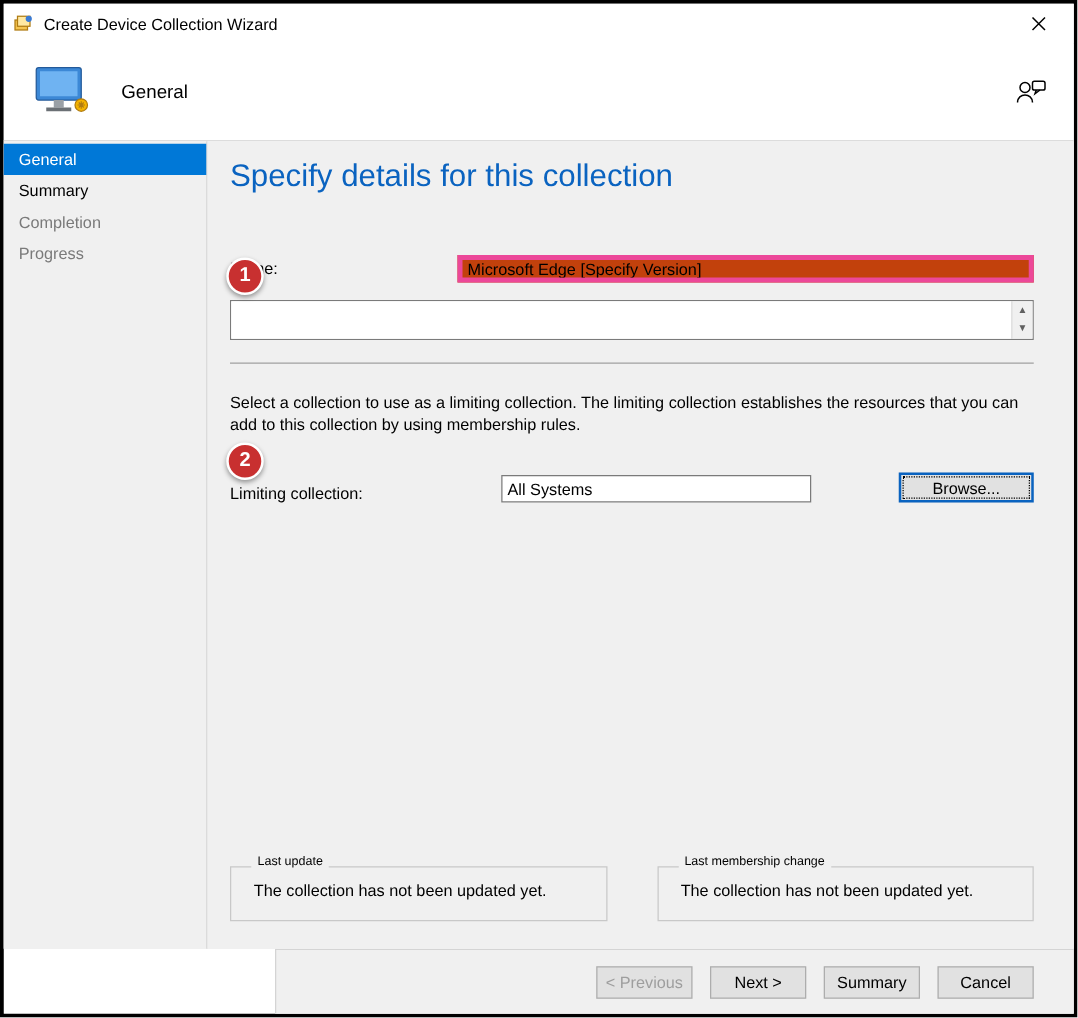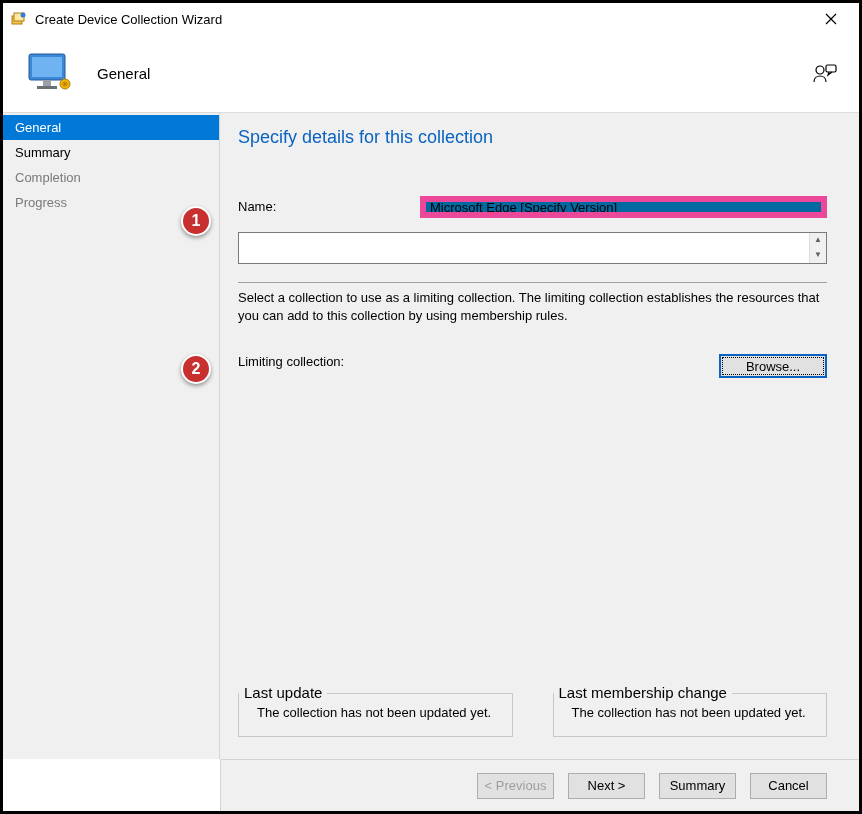--- a/index.html
+++ b/index.html
@@ -100,40 +100,40 @@
   .content {
     flex: 1;
     padding: 14px 32px 18px 18px;
     background: #f0f0f0;
     position: relative;
     display: flex;
     flex-direction: column;
   }
   .page-title {
     color: #0a63c0;
-    font-size: 18px;
+    font-size: 25px;
     font-weight: 400;
     margin-bottom: 48px;
   }
   .form-row {
     display: flex;
     align-items: flex-start;
     margin-bottom: 14px;
   }
   .form-row label {
     width: 182px;
     padding-top: 3px;
   }
   .form-row .field {
     flex: 1;
   }
   input.text-field, .readonly-field {
     width: 100%;
-    border: 6px solid #ec4899;
-    background: #0369a1;
+    border: 4px solid #ec4899;
+    background: #c2410c;
     font-family: inherit;
     font-size: 13px;
     padding: 1px 4px;
     height: 22px;
   }
   .textarea-wrap {
     position: relative;
     width: 100%;
     height: 32px;
     border: 1px solid #7a7a7a;
@@ -159,28 +159,28 @@
   .textarea-wrap .scroll-arrows span {
     flex:1;
     font-size:8px;
     text-align:center;
     line-height:14px;
     color:#606060;
     cursor:pointer;
   }
   .hint-block {
     border-top: 1px solid #a0a0a0;
-    padding-top: 6px;
+    padding-top: 22px;
     margin: 4px 0 30px 0;
     font-size: 13px;
     line-height: 1.35;
   }
   .limit-row {
     display: flex;
-    align-items: flex-start;
+    align-items: flex-end;
     margin-bottom: 20px;
     gap: 35px;
   }
   .limit-row label {
     width: 182px;
   }
   .limit-row .readonly-field {
     width: 248px;
     height: 22px;
     background: #fff;
@@ -211,24 +211,24 @@
     flex: 1;
     border: 1px solid #c8c8c8;
     padding: 10px 12px 14px 12px;
     position: relative;
     font-size: 13px;
     background:#f0f0f0;
   }
   .fieldset .legend {
     position: absolute;
     top: -10px;
-    left: 0;
+    left: 16px;
     background: #f0f0f0;
     padding: 0 5px;
-    font-size: 15px;
+    font-size: 10px;
   }
   .fieldset .body {
     margin-top: 0;
     line-height: 1.35;
     padding-left: 6px;
   }
   
   .button-bar {
     height: 52px;
     display: flex;
@@ -350,20 +350,23 @@
               <span>▼</span>
             </div>
           </div>
         </div>
       </div>
 
       <div class="hint-block">Select a collection to use as a limiting collection. The limiting collection establishes the resources that you can add to this collection by using membership rules.</div>
 
       <div class="limit-row">
         <label>Limiting collection:</label>
+        <div class="readonly-field">
+          <span>All Systems</span>
+        </div>
         <div class="spacer"></div>
         <button class="browse-btn">Browse...</button>
       </div>
 
       <div class="status-groups">
         <div class="fieldset">
           <span class="legend">Last update</span>
           <div class="body">The collection has not been updated yet.</div>
         </div>
         <div class="fieldset">

